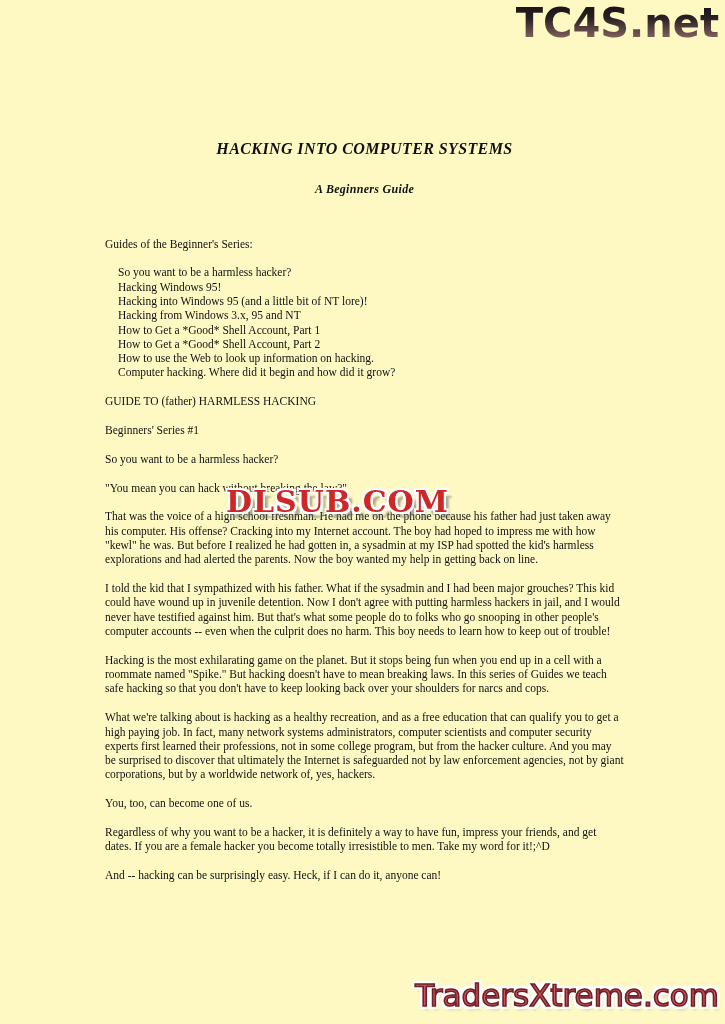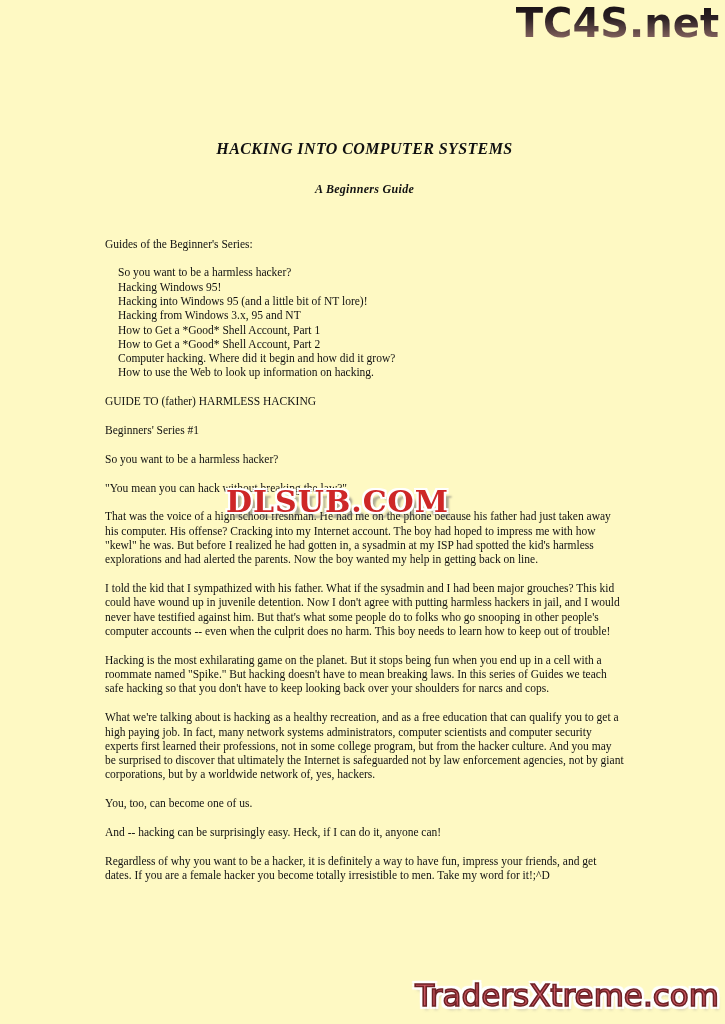--- a/index.html
+++ b/index.html
@@ -103,39 +103,39 @@
 
     <div class="para">Guides of the Beginner's Series:</div>
 
     <div class="series-list">
       <div>So you want to be a harmless hacker?</div>
       <div>Hacking Windows 95!</div>
       <div>Hacking into Windows 95 (and a little bit of NT lore)!</div>
       <div>Hacking from Windows 3.x, 95 and NT</div>
       <div>How to Get a *Good* Shell Account, Part 1</div>
       <div>How to Get a *Good* Shell Account, Part 2</div>
+      <div>How to use the Web to look up information on hacking.</div>
       <div>Computer hacking. Where did it begin and how did it grow?</div>
-      <div>How to use the Web to look up information on hacking.</div>
     </div>
 
     <div class="para">GUIDE TO (father) HARMLESS HACKING</div>
 
     <div class="para">Beginners' Series #1</div>
 
     <div class="para">So you want to be a harmless hacker?</div>
 
     <div class="para">"You mean you can hack without breaking the law?"</div>
 
     <div class="para">That was the voice of a high school freshman. He had me on the phone because his father had just taken away his computer. His offense? Cracking into my Internet account. The boy had hoped to impress me with how "kewl" he was. But before I realized he had gotten in, a sysadmin at my ISP had spotted the kid's harmless explorations and had alerted the parents. Now the boy wanted my help in getting back on line.</div>
     <div class="para">I told the kid that I sympathized with his father. What if the sysadmin and I had been major grouches? This kid could have wound up in juvenile detention. Now I don't agree with putting harmless hackers in jail, and I would never have testified against him. But that's what some people do to folks who go snooping in other people's computer accounts -- even when the culprit does no harm. This boy needs to learn how to keep out of trouble!</div>
     <div class="para">Hacking is the most exhilarating game on the planet. But it stops being fun when you end up in a cell with a roommate named "Spike." But hacking doesn't have to mean breaking laws. In this series of Guides we teach safe hacking so that you don't have to keep looking back over your shoulders for narcs and cops.</div>
     <div class="para">What we're talking about is hacking as a healthy recreation, and as a free education that can qualify you to get a high paying job. In fact, many network systems administrators, computer scientists and computer security experts first learned their professions, not in some college program, but from the hacker culture. And you may be surprised to discover that ultimately the Internet is safeguarded not by law enforcement agencies, not by giant corporations, but by a worldwide network of, yes, hackers.</div>
     <div class="para">You, too, can become one of us.</div>
+    <div class="para">Regardless of why you want to be a hacker, it is definitely a way to have fun, impress your friends, and get dates. If you are a female hacker you become totally irresistible to men. Take my word for it!;^D</div>
     <div class="para">And -- hacking can be surprisingly easy. Heck, if I can do it, anyone can!</div>
-    <div class="para">Regardless of why you want to be a hacker, it is definitely a way to have fun, impress your friends, and get dates. If you are a female hacker you become totally irresistible to men. Take my word for it!;^D</div>
 
   </div>
 
   <div class="dlsub">DLSUB.COM</div>
 
   <div class="traders">TradersXtreme.com</div>
 
 </div>
 
 </body></html>

